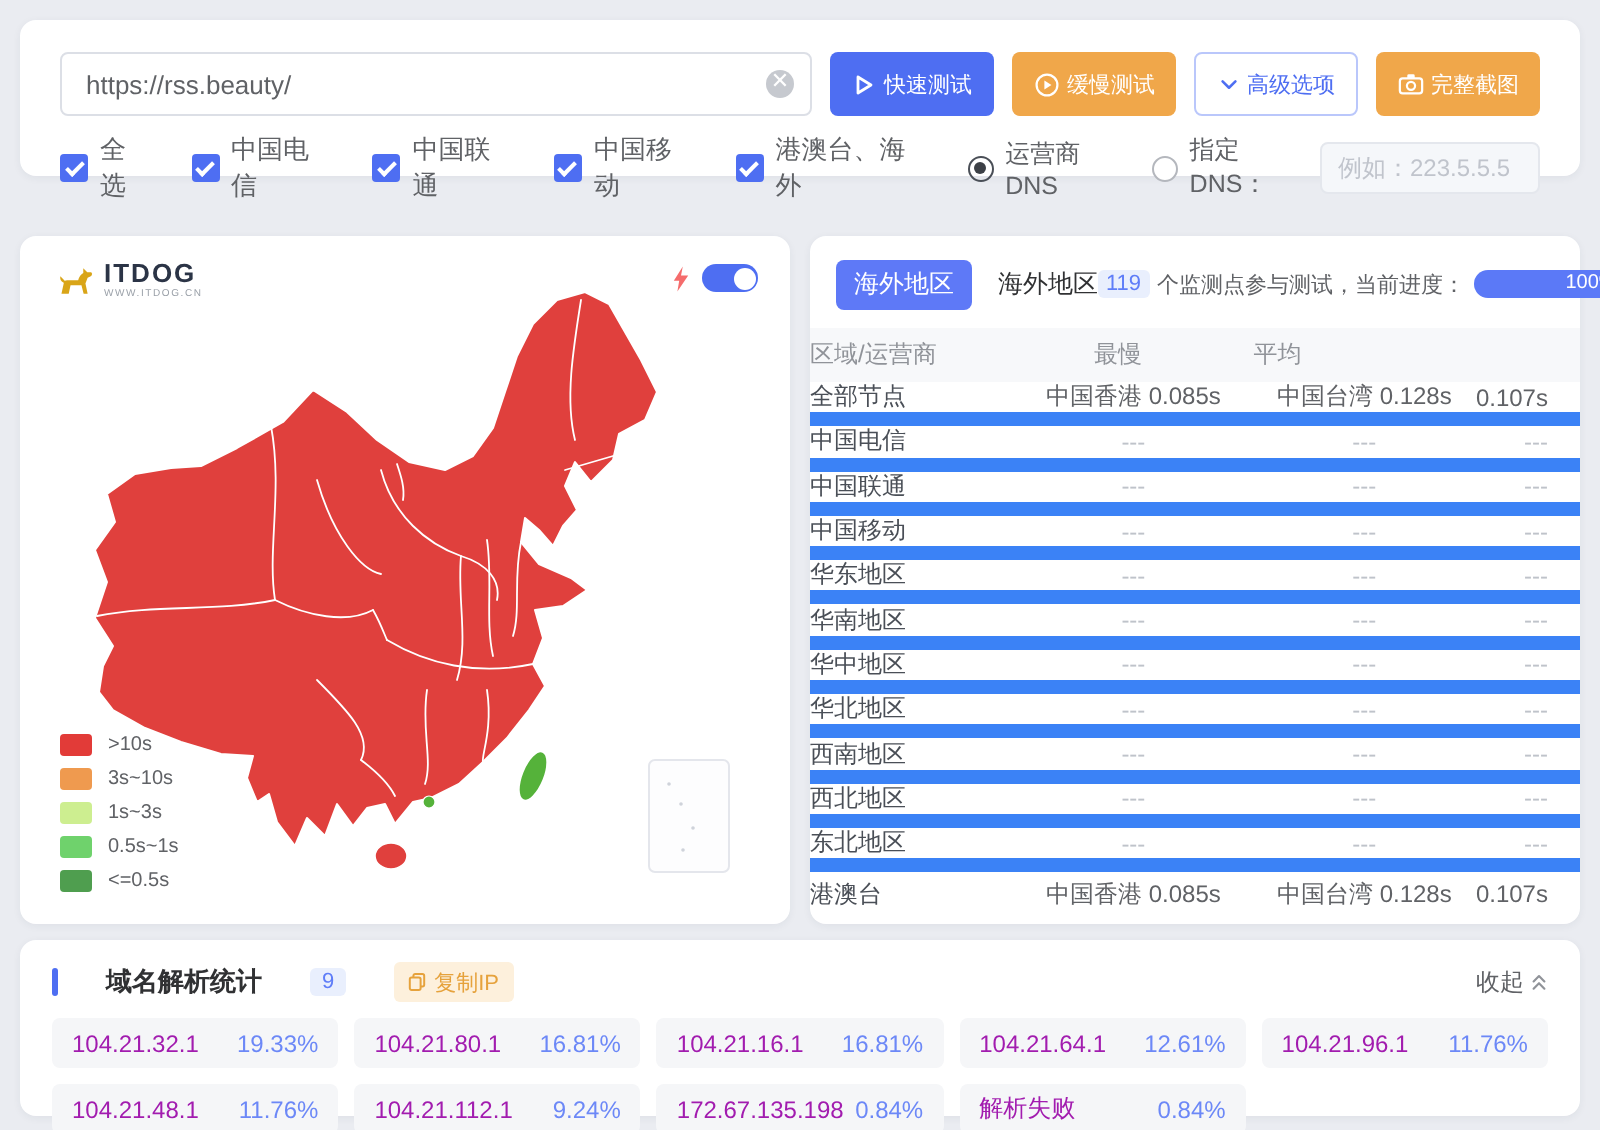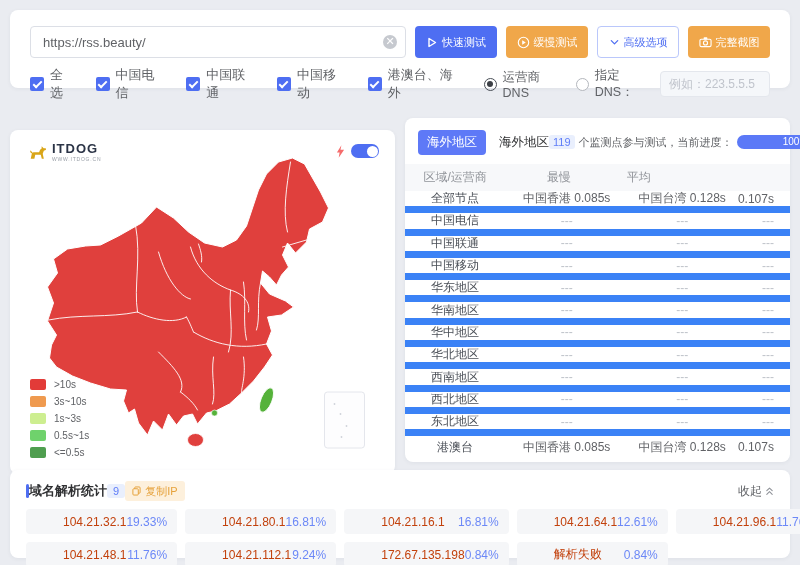--- a/index.html
+++ b/index.html
@@ -30,21 +30,21 @@
   .dns-group { margin-left:auto; display:flex; align-items:center; gap:6px; font-size:12.5px; }
   .radio { width:13px; height:13px; border-radius:50%; position:relative; flex:none; }
   .radio-sel { border:1px solid #4a4f57; }
   .radio-sel::after { content:''; position:absolute; left:2.5px; top:2.5px; width:6px; height:6px; border-radius:50%; background:#3c4046; }
   .radio-unsel { border:1px solid #b4b7bd; background:#fff; }
   .radio-label { margin-right:8px; }
   .dns-input { width:110px; height:26px; background:#f5f7fa; border:1px solid #e4e7ed; border-radius:4px; font-size:12px; padding:0 8px; color:#c0c4cc; font-family:inherit; }
   .dns-input::placeholder { color:#c0c4cc; }
 
   
-  .map-panel { left:10px; top:130px; width:385px; height:344px; overflow:hidden; }
+  .map-panel { left:10px; top:118px; width:385px; height:344px; overflow:hidden; }
   .logo { position:absolute; left:18px; top:12px; display:flex; align-items:center; gap:4px; z-index:3; }
   .logo-texts { display:flex; flex-direction:column; line-height:1; }
   .logo-name { font-size:13px; font-weight:bold; color:#2b3446; letter-spacing:1px; }
   .logo-sub { font-size:5px; color:#9aa0a8; letter-spacing:.8px; margin-top:2px; }
   .map-tools { position:absolute; right:16px; top:14px; display:flex; align-items:center; gap:6px; z-index:3; }
   .toggle { width:28px; height:14px; border-radius:7px; background:#4e6ef2; position:relative; cursor:pointer; }
   .toggle-knob { position:absolute; right:1.5px; top:1.5px; width:11px; height:11px; border-radius:50%; background:#fff; }
   .map-svg { position:absolute; left:12px; top:22px; }
   .legend { position:absolute; left:20px; bottom:16px; z-index:3; }
   .legend-item { display:flex; align-items:center; margin-top:6px; }
@@ -57,38 +57,38 @@
   .tab-active { background:#5e79f7; color:#fff; border-radius:4px; padding:4px 9px; font-size:12.5px; cursor:pointer; flex:none; }
   .tab { color:#303133; font-size:12.5px; margin-left:13px; cursor:pointer; flex:none; }
   .progress-zone { margin-left:auto; display:flex; align-items:center; gap:4px; font-size:11px; color:#606266; white-space:nowrap; }
   .count-badge { background:#e9effd; color:#5f7df8; padding:1px 4px; border-radius:3px; font-size:11px; }
   .pbar { width:118px; height:14px; background:#5b79f7; border-radius:7px; color:#fff; font-size:10px; text-align:center; line-height:14px; flex:none; }
 
   .thead { position:absolute; left:0; right:0; top:46px; height:27px; background:#f7f8fa; display:flex; align-items:center; font-size:12px; color:#909399; }
   .tbody { position:absolute; left:0; right:0; top:73px; }
   .trow { height:22.3px; display:flex; align-items:center; font-size:12px; color:#606266; border-bottom:7px solid #3b82f6; }
   .trow:last-child { border-bottom:none; }
-  .c1 { width:26%; text-align:center; }
+  .c1 { width:26%; text-align:left; }
   .c2 { width:32%; text-align:center; }
   .c3 { width:28%; text-align:center; }
   .c4 { width:14%; text-align:right; padding-right:16px; }
   .trow .c1 { color:#4a4f57; }
   .trow.empty .c2, .trow.empty .c3, .trow.empty .c4 { color:#bfc3ca; }
 
   
   .bottom-panel { left:10px; top:470px; width:780px; height:88px; }
-  .bp-head { position:absolute; left:16px; top:11px; right:16px; height:20px; display:flex; align-items:center; gap:0; }
+  .bp-head { position:absolute; left:16px; top:11px; right:16px; height:20px; display:flex; align-items:center; gap:24px; }
   .vbar { width:3px; height:14px; background:#4e6ef2; border-radius:1.5px; flex:none; }
   .bp-title { font-size:13px; font-weight:bold; color:#303133; }
   .bp-count { background:#e9effd; color:#5f7df8; padding:1px 6px; border-radius:3px; font-size:11px; }
   .copy-tag { background:#fdf0dc; color:#e6a23c; font-size:11px; padding:2.5px 7px; border-radius:3px; display:flex; align-items:center; gap:4px; cursor:pointer; }
   .collapse { margin-left:auto; font-size:12px; color:#606266; display:flex; align-items:center; gap:3px; cursor:pointer; }
   .ip-grid { position:absolute; left:16px; right:16px; top:39px; display:grid; grid-template-columns:repeat(5,1fr); gap:8px; }
   .ip-cell { background:#f5f6f8; border-radius:4px; height:25px; display:flex; align-items:center; justify-content:space-between; padding:0 10px; font-size:12px; }
-  .ip-name { color:#c2410c;margin-left:27px; }
+  .ip-name { color:#a21caf; }
   .ip-pct { color:#6c88f7; }
 </style>
 </head>
 <body>
 
 <div class="panel top-panel">
   <div class="url-row">
     <div class="url-wrap">
       <input class="url-input" type="text" value="https://rss.beauty/" style="">
       <span class="clear-icon">✕</span>

